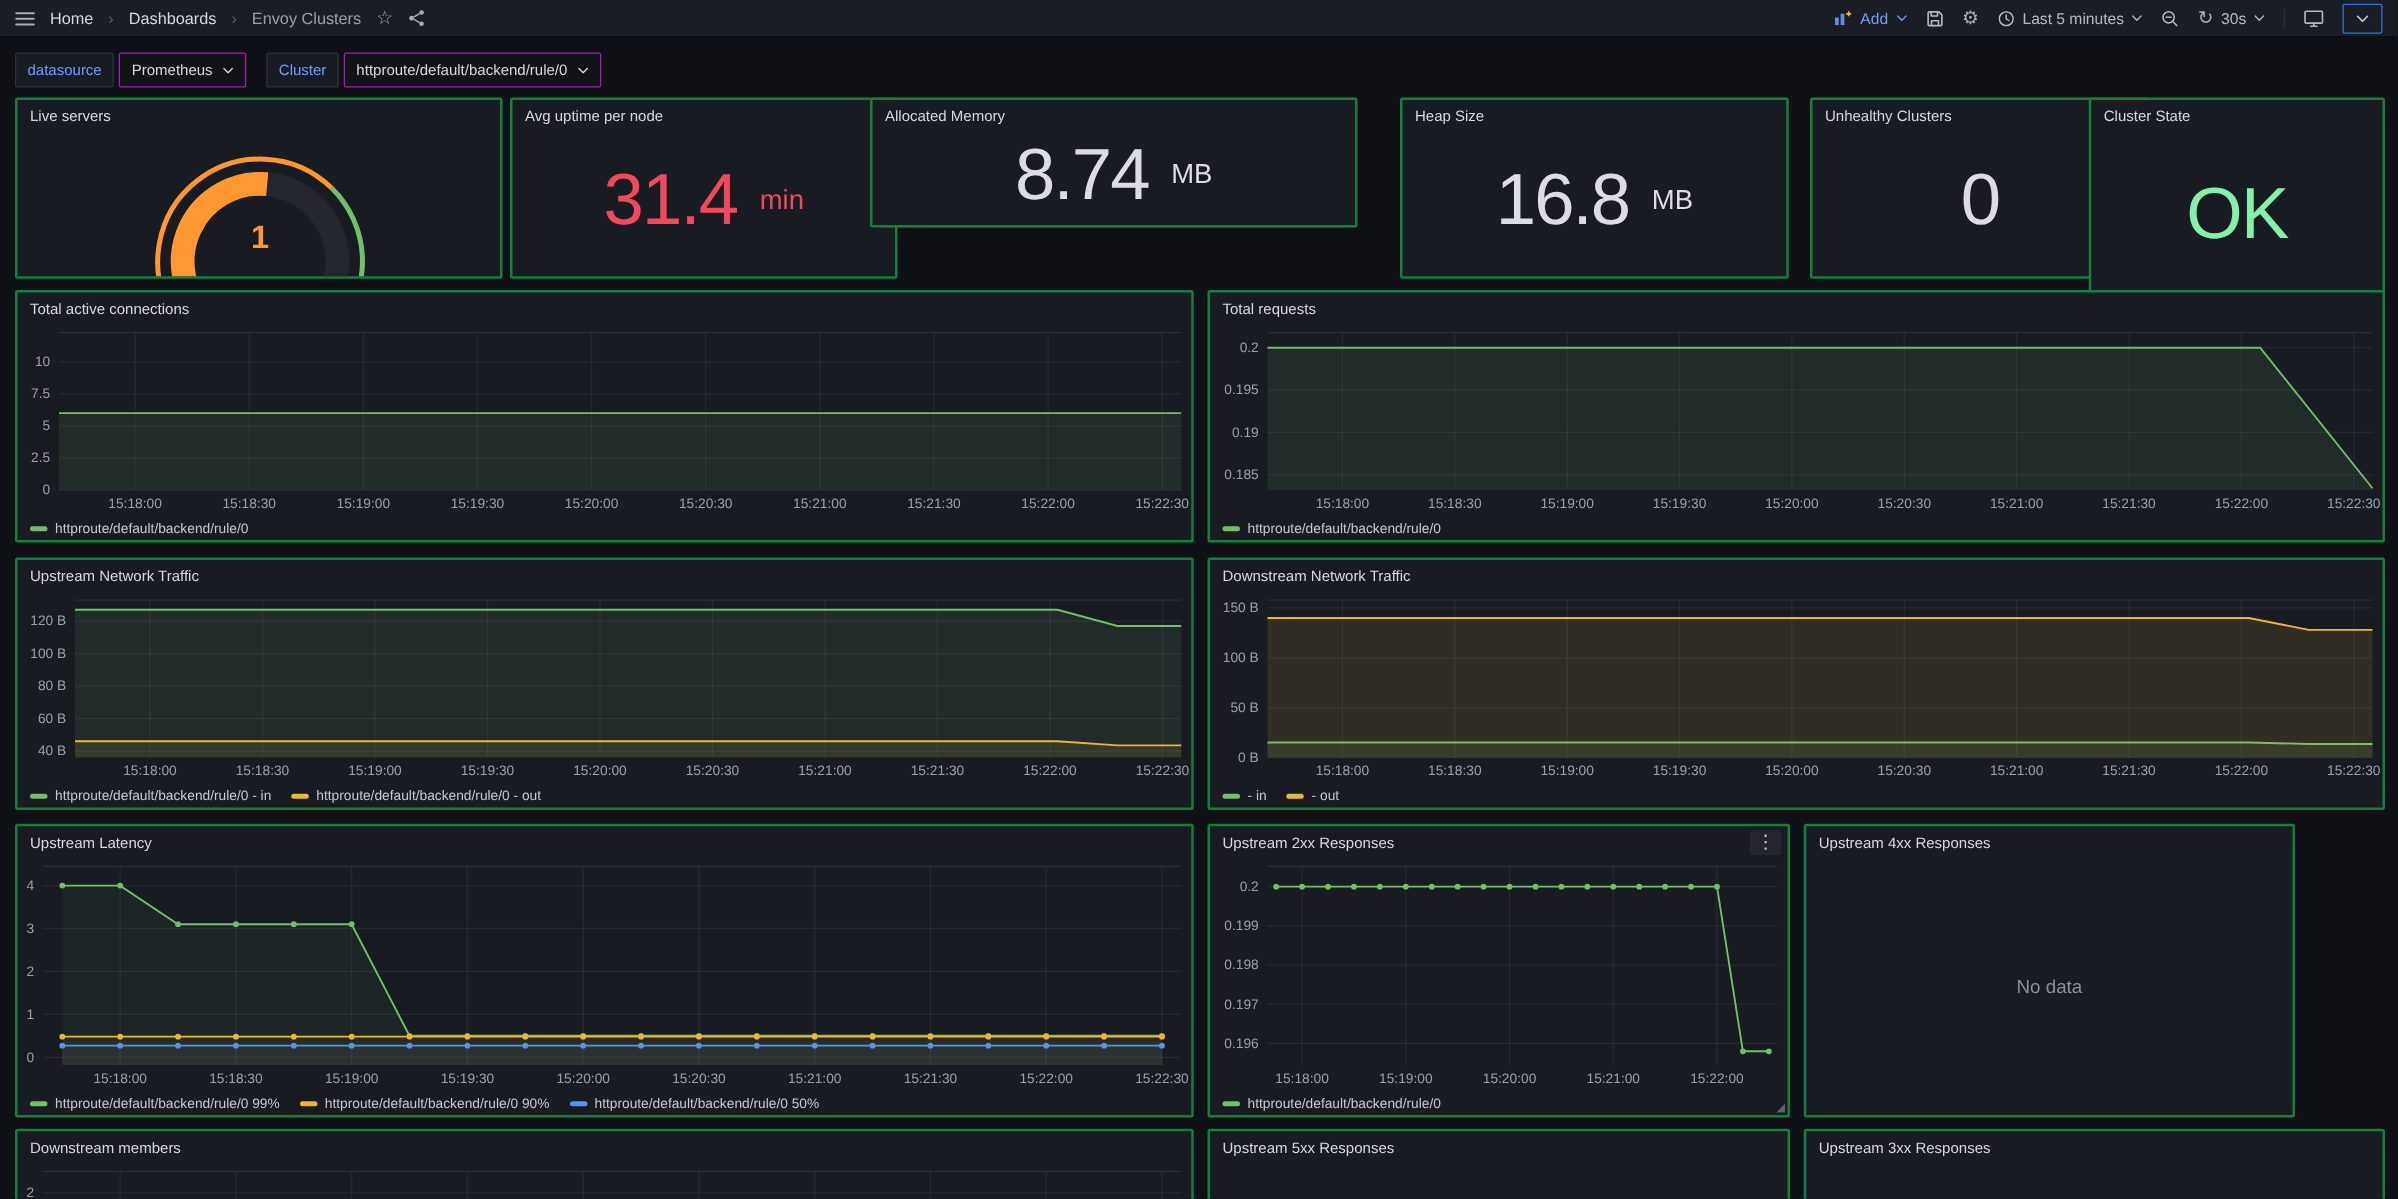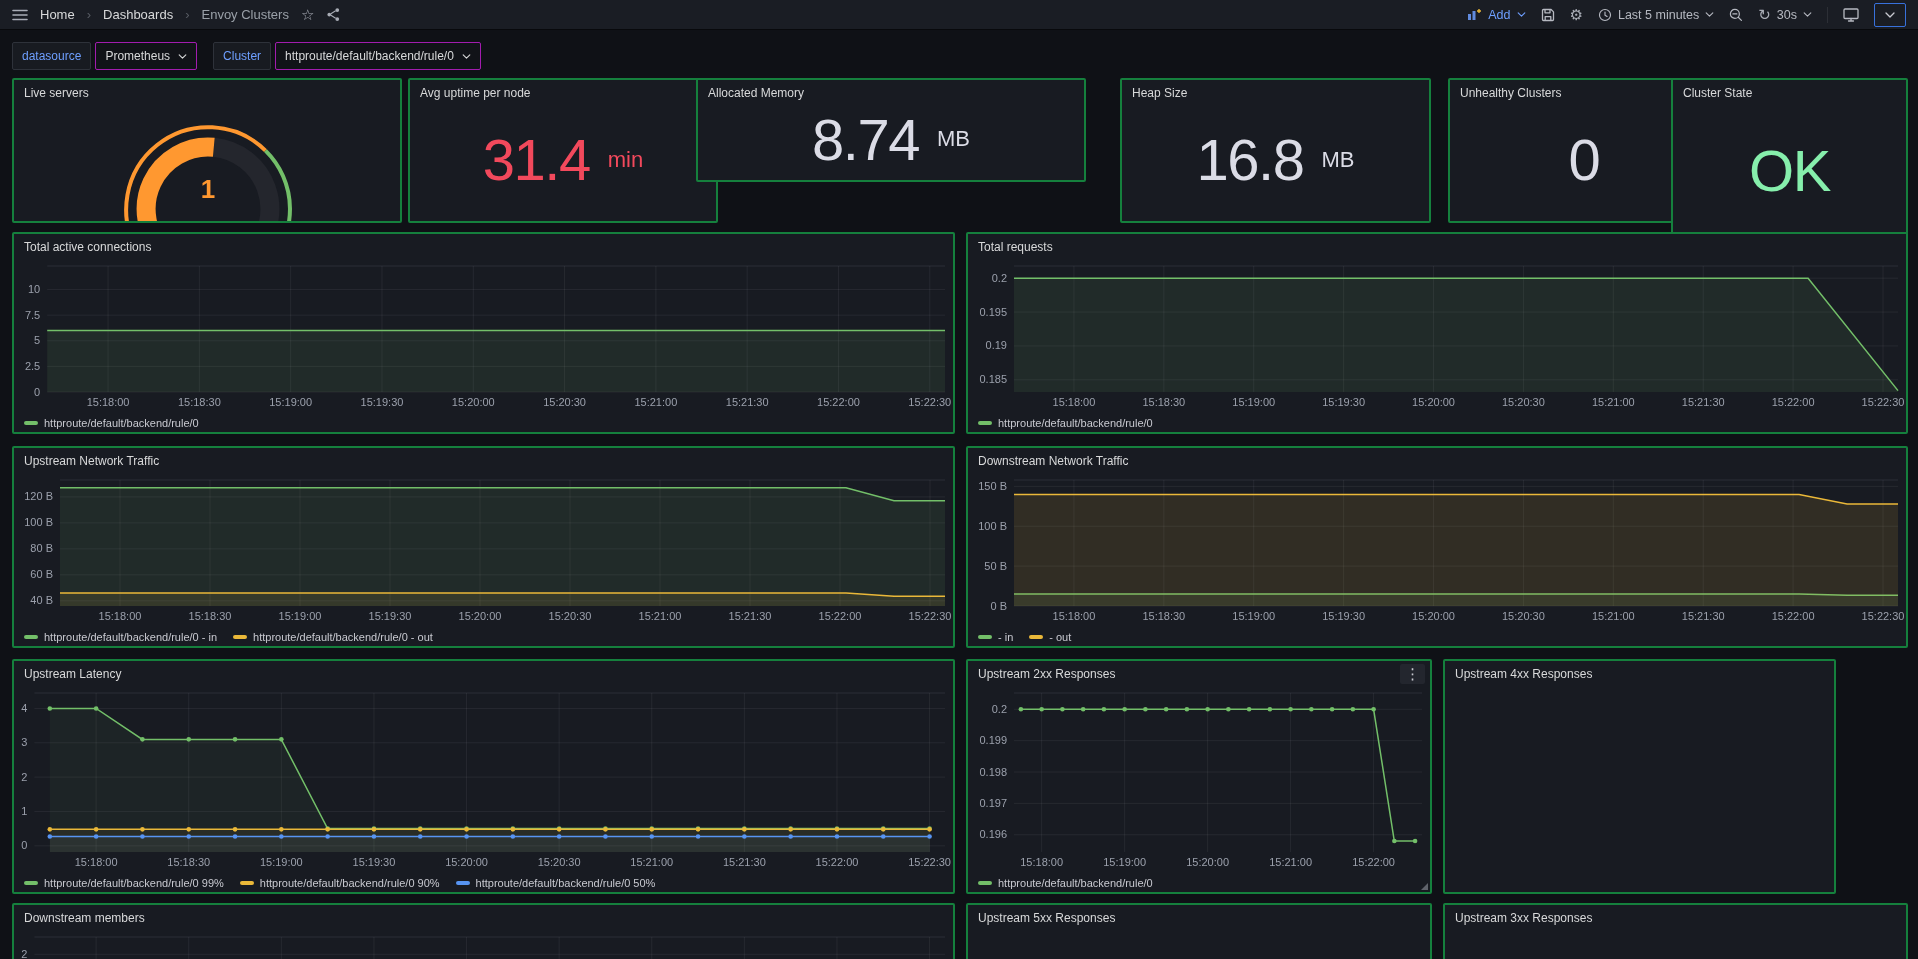--- a/index.html
+++ b/index.html
@@ -568,20 +568,21 @@
       <span class="legend-item">
         <span class="legend-dash" style="background: rgb(115, 191, 105);"></span>
         <span>httproute/default/backend/rule/0</span>
       </span>
     </div>
   <span class="resize-handle"></span>
 </div>
 
 <div class="panel" style="left:1443px;top:659px;width:393px;height:235px">
   <div class="p-title">Upstream 4xx Responses</div>
+  <div class="no-data">No data</div>
 </div>
 
 <div class="panel" style="left:12px;top:903px;width:943px;height:170px">
   <div class="p-title">Downstream members</div>
   <div class="chart-body no-legend">
       <svg width="941" height="142">
         <line x1="20.4" x2="931" y1="6" y2="6" stroke="rgba(204,204,220,0.11)"></line>
         <line x1="82.13559322033899" x2="82.13559322033899" y1="6" y2="122" stroke="rgba(204,204,220,0.08)"></line>
         <text x="82.13559322033899" y="136" text-anchor="middle" class="tick">15:18:00</text>
         <line x1="174.73898305084745" x2="174.73898305084745" y1="6" y2="122" stroke="rgba(204,204,220,0.08)"></line>

